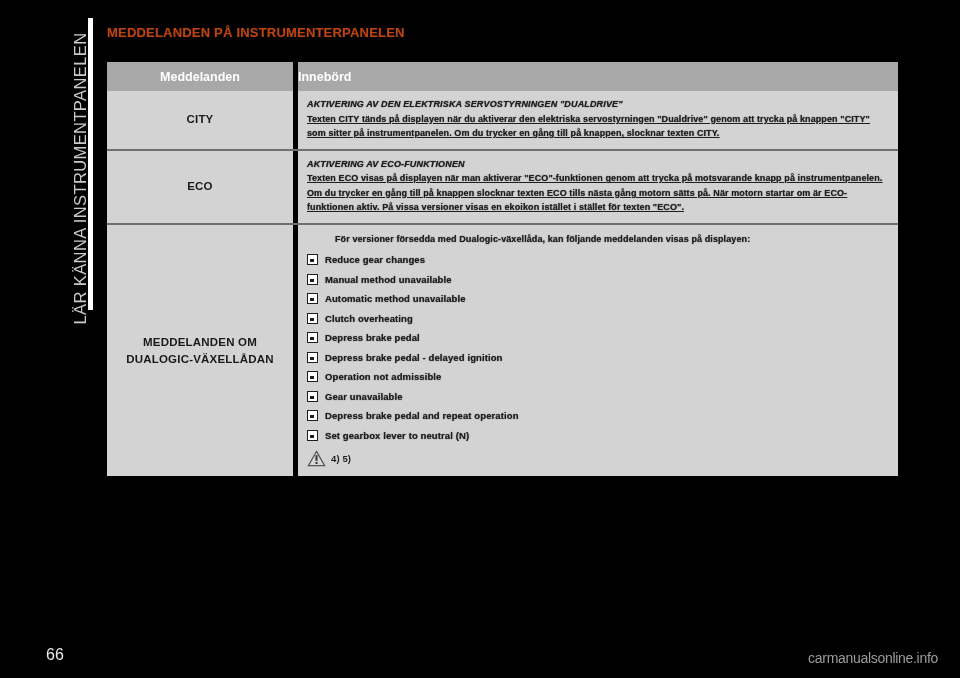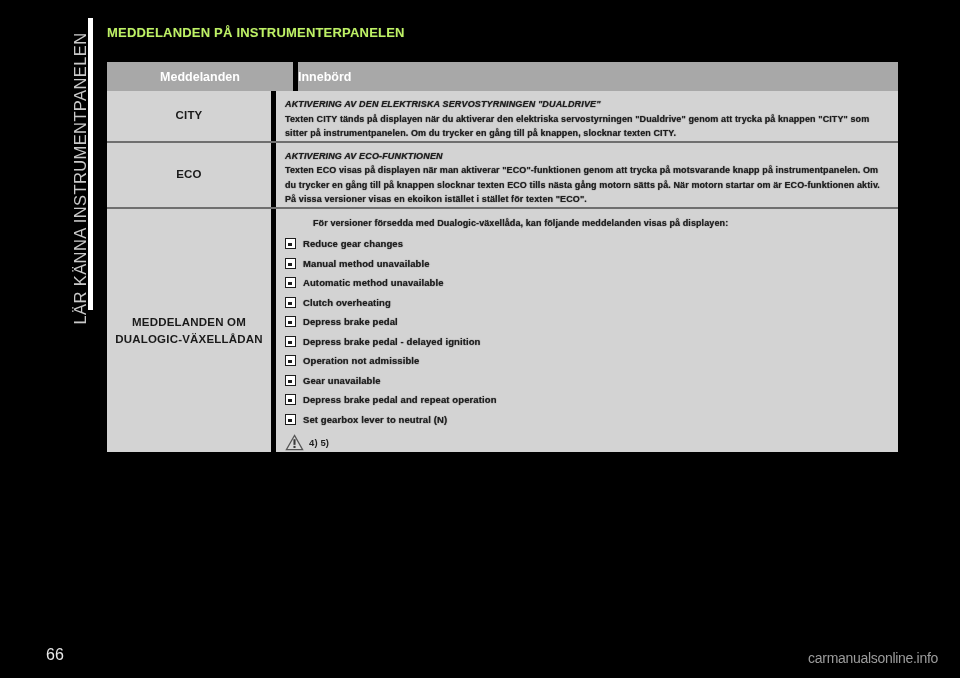--- a/index.html
+++ b/index.html
@@ -39,21 +39,21 @@
     font-weight: 400;
     letter-spacing: 0.4px;
     text-align: left;
     white-space: nowrap;
   }
 
   
   .heading {
     position: absolute;
     left: 107px; top: 25px;
-    color: #bef264;
+    color: #c2410c;
     font-size: 13px;
     font-weight: bold;
     letter-spacing: 0.2px;
     text-shadow: 0 0 1.4px rgba(30,30,30,0.95), 0.4px 0 1.2px rgba(25,25,25,0.8);
   }
 
   
   .table {
     position: absolute;
     left: 107px; top: 62px;
@@ -84,60 +84,61 @@
     text-align: left;
   }
 
   .trow {
     display: flex;
     background: #d3d3d3;
     border-top: 2px solid #6f6f6f;
   }
   .trow.first { border-top: none; }
   .cell-left {
-    width: 164px;
+    width: 186px;
     display: flex;
     align-items: center;
     justify-content: center;
     padding: 6px 8px;
   }
   .cell-left .lbl {
     color: #1a1a1a;
     font-size: 11.5px;
     font-weight: bold;
     text-align: center;
     line-height: 1.45;
     letter-spacing: 0.2px;
   }
   .v-divider {
     width: 5px;
     background: #000;
   }
   .cell-right {
     flex: 1;
-    padding: 7px 10px 0 9px;
+    padding: 7px 10px 8px 9px;
     border-radius: 12px;
   }
 
   .sub-title {
     color: #1f1f1f;
     font-size: 9px;
     font-weight: bold;
     font-style: italic;
     letter-spacing: 0.15px;
     line-height: 1.5;
     text-shadow: 0 0 1.1px rgba(30,30,30,0.85);
   }
   .body-text {
     color: #1f1f1f;
     font-size: 9px;
     font-weight: bold;
     line-height: 1.62;
     letter-spacing: 0.1px;
     text-shadow: 0 0 1.1px rgba(30,30,30,0.8);
+    text-decoration: underline;
   }
   .intro-text {
     color: #1f1f1f;
     font-size: 9px;
     font-weight: bold;
     line-height: 1.6;
     letter-spacing: 0.1px;
     margin-bottom: 4px;
     text-shadow: 0 0 1.1px rgba(30,30,30,0.8);
     margin-left: 28px;

